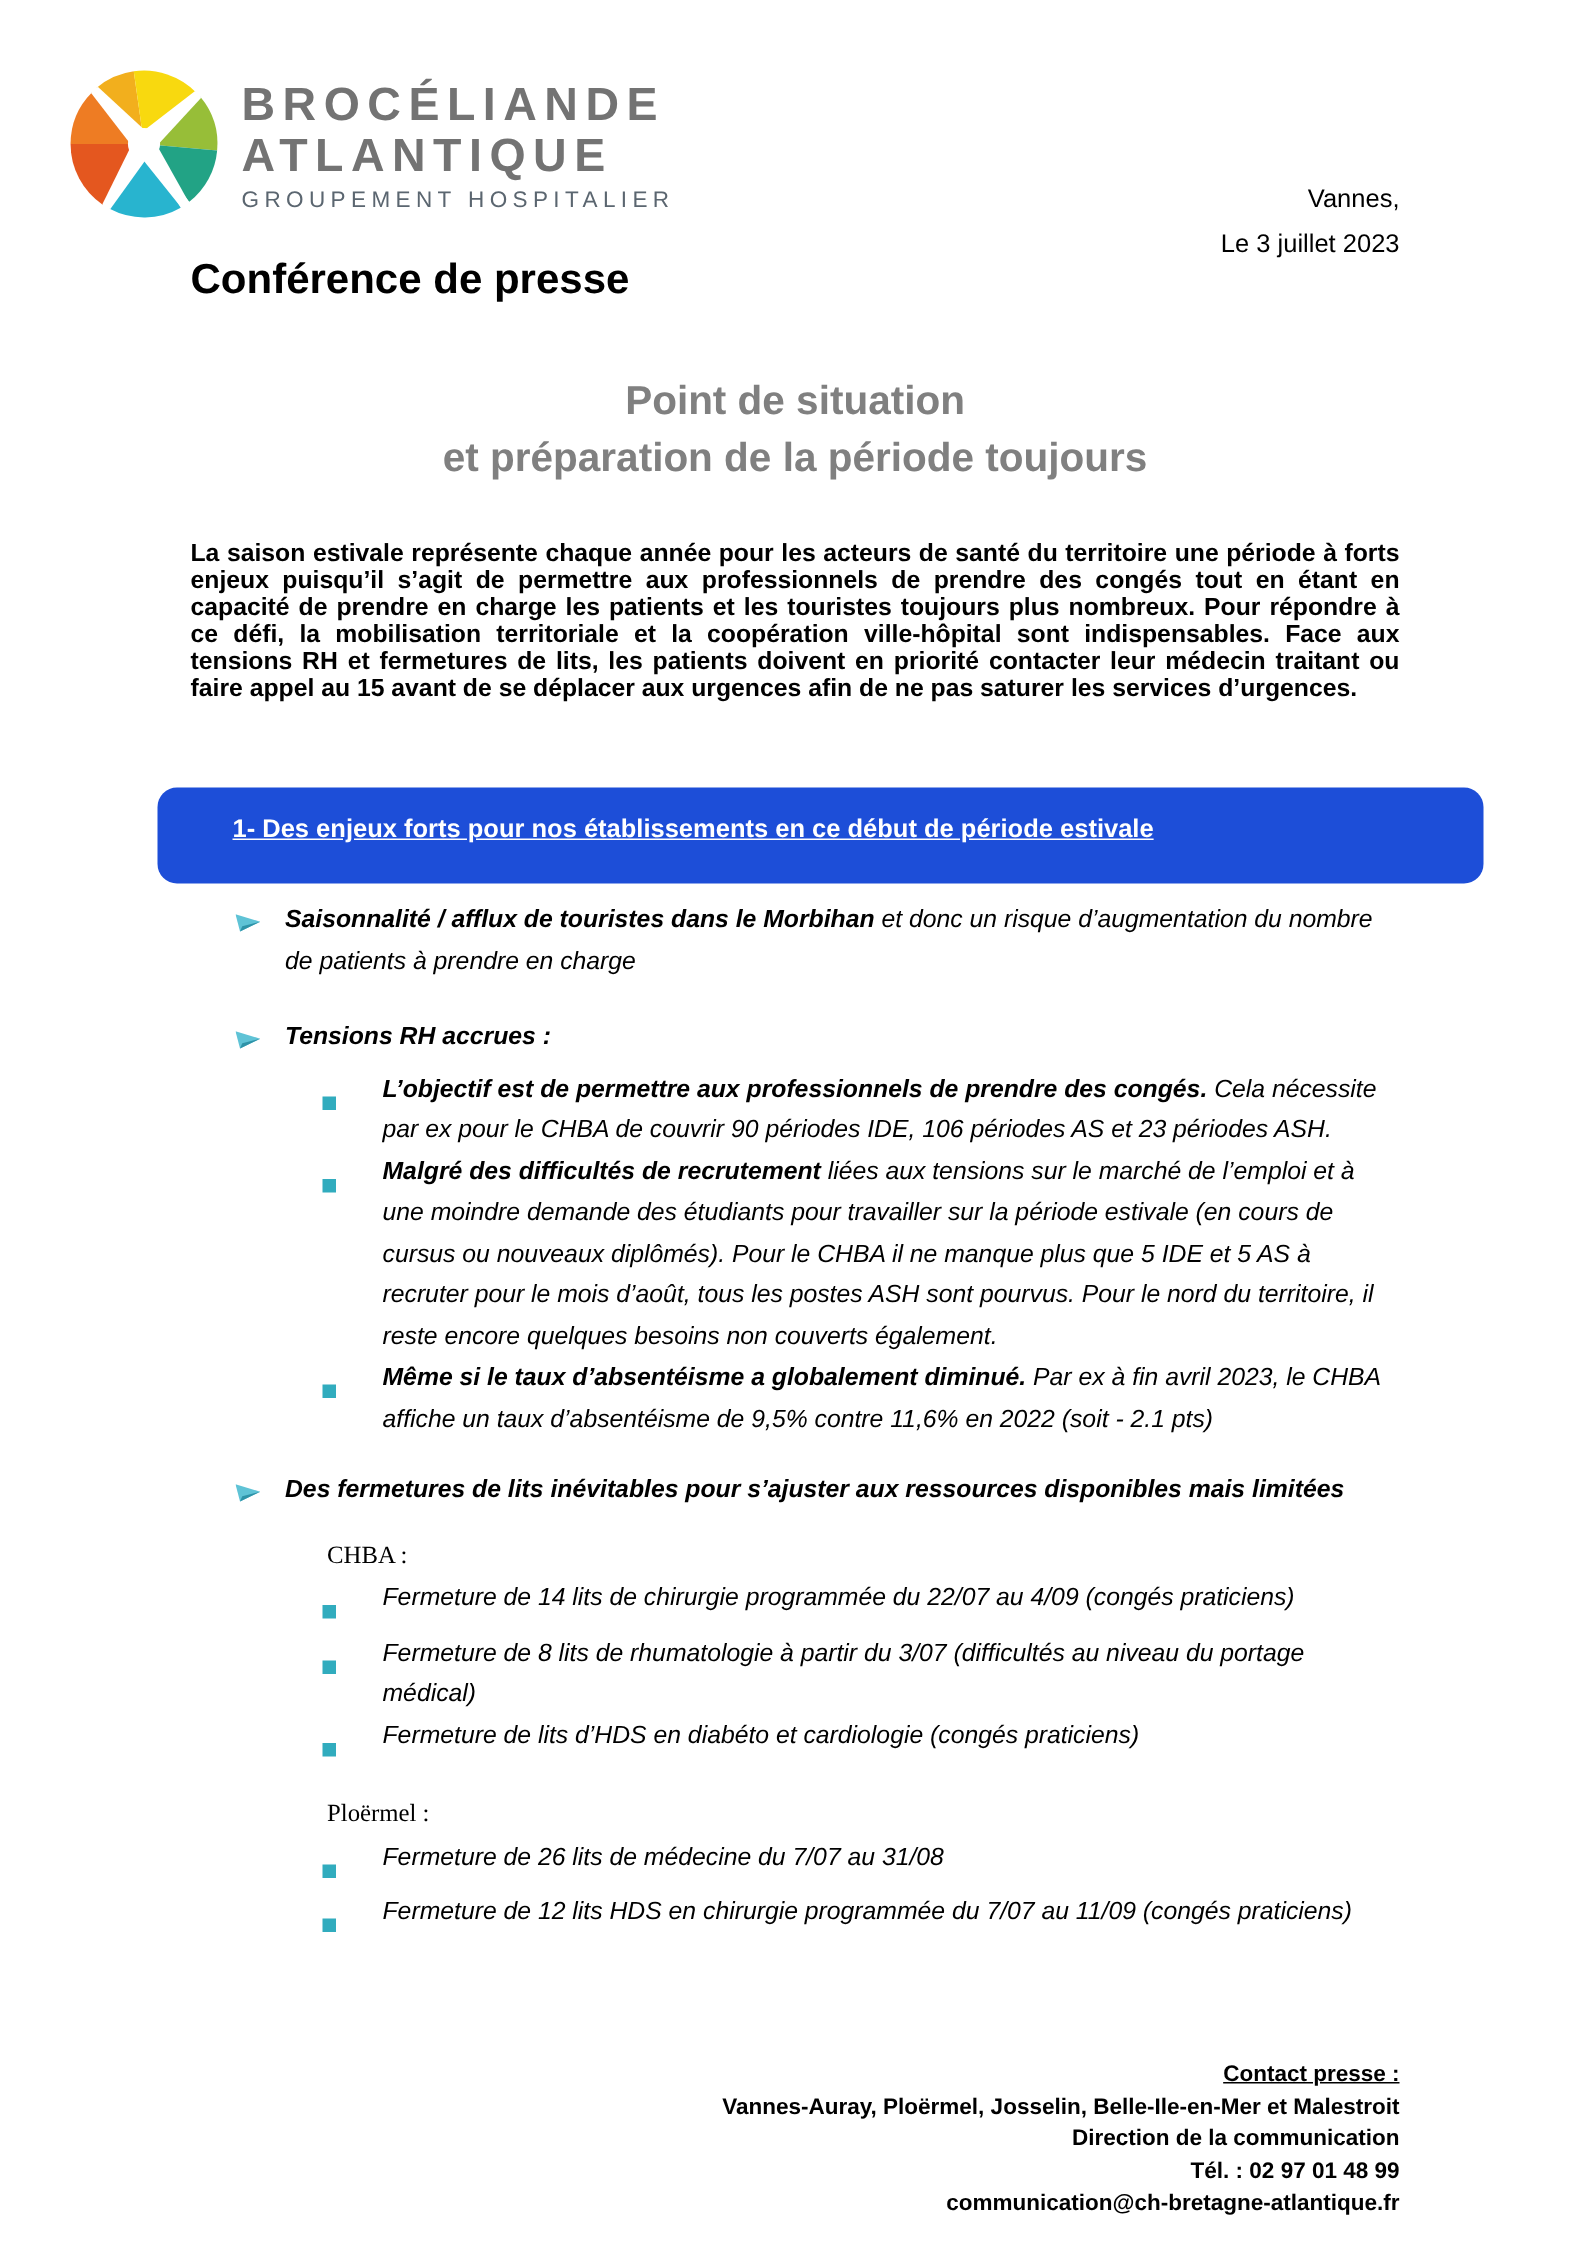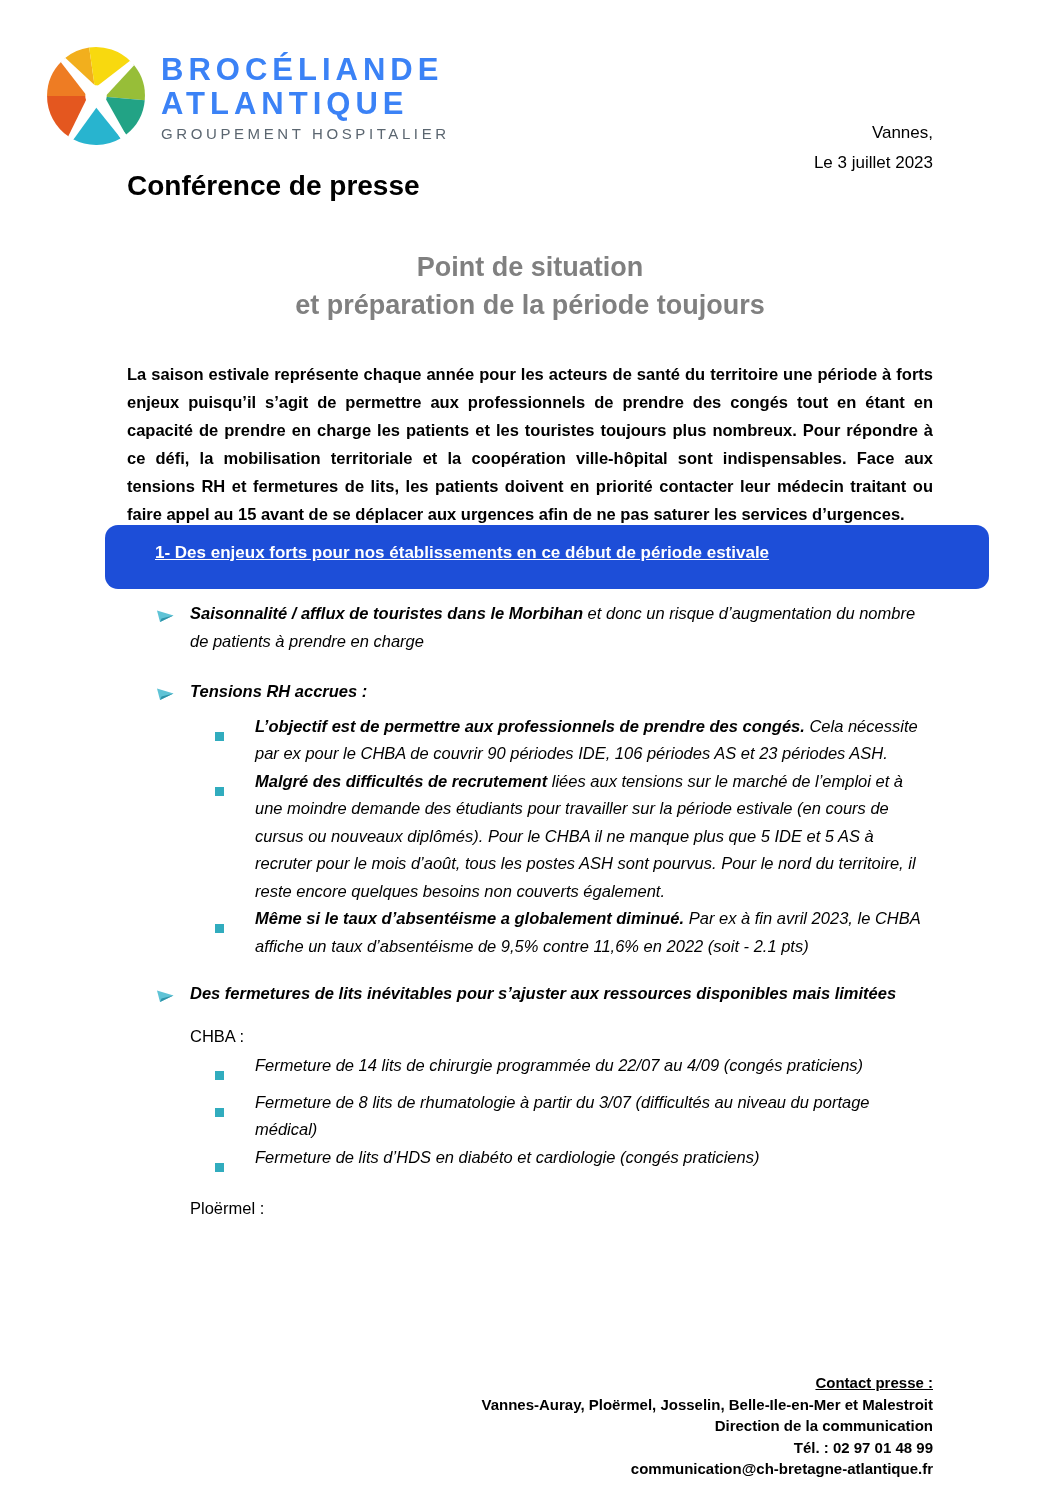--- a/index.html
+++ b/index.html
@@ -9,44 +9,44 @@
     position:relative;
     overflow:hidden;
     font-family:"Liberation Sans","DejaVu Sans",sans-serif;
     color:#000000;
     -webkit-font-smoothing:antialiased;
   }
   
   .logo-block{position:absolute;left:45px;top:45px;display:flex;align-items:flex-start;gap:14px;}
   .logo-svg{width:102px;height:102px;display:block;}
   .brand-text{margin-top:8px;}
-  .brand-line{font-size:31px;font-weight:700;letter-spacing:5px;color:#3b82f6;line-height:34px;}
+  .brand-line{font-size:31px;font-weight:700;letter-spacing:5px;color:#737373;line-height:34px;}
   .brand-sub{font-size:15px;font-weight:400;letter-spacing:3.6px;color:#5B6670;line-height:20px;margin-top:3px;}
   .dateline{position:absolute;top:118px;right:125px;text-align:right;font-size:17px;line-height:30px;color:#000;}
   .press-heading{position:absolute;left:127px;top:170px;font-size:28px;font-weight:700;color:#000;}
   
   .doc-title{position:absolute;top:248px;left:127px;width:806px;text-align:center;
     color:#808080;font-size:27px;font-weight:700;line-height:38px;}
   
   .intro{position:absolute;top:343px;left:127px;width:806px;
-    font-size:16.5px;font-weight:700;line-height:28px;text-align:justify;}
+    font-size:16.5px;font-weight:700;line-height:18px;text-align:justify;}
   
   .banner{position:absolute;top:525px;left:105px;width:884px;height:64px;
     background:#1d4ed8;border-radius:13px;box-sizing:border-box;padding:18px 20px 0 50px;}
   .banner-label{color:#ffffff;font-size:17px;font-weight:700;text-decoration:underline;}
   
   .content{position:absolute;top:594px;left:127px;width:806px;font-size:16.5px;line-height:27.5px;}
   .arrow-item{display:flex;margin-left:30px;padding-top:6px;}
   .arrow-icon{flex:0 0 33px;padding-top:5px;}
   .bullet-text{margin:0;flex:1;font-style:italic;}
   .sub-item{display:flex;margin-left:88px;}
   .sq-col{flex:0 0 40px;padding-top:9px;}
   .sq{display:inline-block;width:9px;height:9px;background:#31ACBE;}
   .plain-para{margin:18px 0 0 63px;width:743px;text-align:justify;}
-  .group-label{margin:10px 0 0 63px;}
+  .group-label{margin:10px 0 0 91px;font-family:Liberation Serif, serif;}
   .list{margin-top:2px;}
   b{font-weight:700;}
   .mt17{margin-top:17px;}
   .mt14{margin-top:14px;}
   .mt15{margin-top:15px;}
   
   .footer{position:absolute;top:1372px;right:125px;text-align:right;
     font-size:15px;font-weight:700;line-height:21.5px;color:#000;}
   .footer .u{text-decoration:underline;}
 </style>
@@ -151,20 +151,30 @@
       <span class="sq-col"><span class="sq"></span></span>
       <p class="bullet-text">Fermeture de 8 lits de rhumatologie à partir du 3/07 (difficultés au niveau du portage médical)</p>
     </div>
     <div class="sub-item">
       <span class="sq-col"><span class="sq"></span></span>
       <p class="bullet-text">Fermeture de lits d’HDS en diabéto et cardiologie (congés praticiens)</p>
     </div>
   </div>
 
   <div class="group-label mt15">Ploërmel :</div>
+  <div class="list">
+    <div class="sub-item">
+      <span class="sq-col"><span class="sq"></span></span>
+      <p class="bullet-text">Fermeture de 26 lits de médecine du 7/07 au 31/08</p>
+    </div>
+    <div class="sub-item">
+      <span class="sq-col"><span class="sq"></span></span>
+      <p class="bullet-text">Fermeture de 12 lits HDS en chirurgie programmée du 7/07 au 11/09 (congés praticiens)</p>
+    </div>
+  </div>
 
 </div>
 
 <div class="footer">
   <div class="u">Contact presse :</div>
   <div>Vannes-Auray, Ploërmel, Josselin, Belle-Ile-en-Mer et Malestroit</div>
   <div>Direction de la communication</div>
   <div>Tél. : 02 97 01 48 99</div>
   <div>communication@ch-bretagne-atlantique.fr</div>
 </div>

